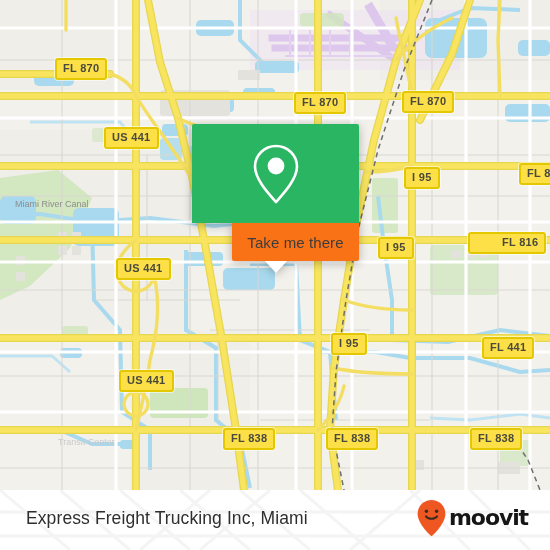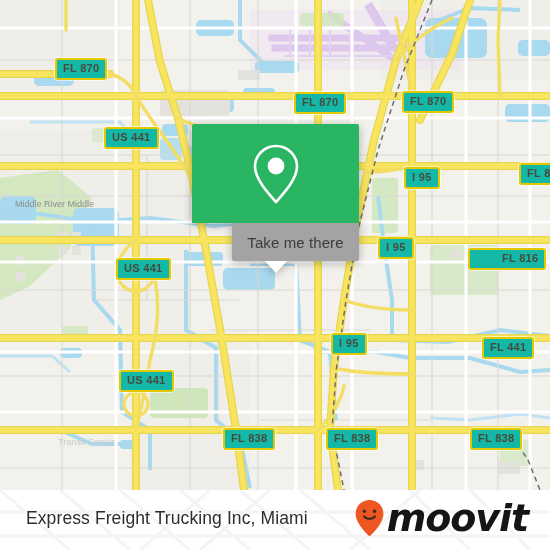--- a/index.html
+++ b/index.html
@@ -14,21 +14,21 @@
   #map-area {
     position:absolute; left:0; top:0; width:550px; height:490px;
     background:#f3f1ec;
     overflow:hidden;
   }
   .layer { position:absolute; left:0; top:0; width:550px; height:490px; }
 
   
   .shield {
     position:absolute;
-    background:#14b8a6;
+    background:#fde047;
     border:2px solid #e3c800;
     border-radius:3px;
     color:#4a4a3c;
     font-weight:bold;
     font-size:11px;
     line-height:1;
     padding:3px 6px 4px 6px;
     white-space:nowrap;
     letter-spacing:0.3px;
     box-shadow:0 0 0 1px rgba(255,255,255,.55);
@@ -52,21 +52,21 @@
     width:167px;
     filter: drop-shadow(0 2px 5px rgba(0,0,0,.28));
   }
   #callout-green {
     background:#2ab563;
     height:99px;
     border-radius:2px 2px 0 0;
     display:flex; align-items:center; justify-content:center;
   }
   #callout-label {
-    background:#a3a3a3;
+    background:#f97316;
     height:38px;
     border-radius:0 0 2px 2px;
     display:flex; align-items:center; justify-content:center;
     color:#3c3c3c;
     font-size:15px;
     letter-spacing:.1px;
     margin-left:40px;
   }
   #callout-pointer {
     position:absolute;
@@ -107,26 +107,25 @@
     font-size:17.5px;
     white-space:nowrap;
     letter-spacing:.1px;
   }
   #moovit-logo {
     position:relative;
     display:flex; align-items:center; gap:2px;
   }
   #moovit-word {
     color:#151515;
-    font-size:38px;
+    font-size:22px;
     font-weight:bold;
     letter-spacing:-1.1px;
     line-height:1;
     font-family:"DejaVu Sans", sans-serif;
-    font-style:italic;
   }
 </style>
 </head>
 <body>
 
 <div id="map-area">
 
   <svg class="layer" viewBox="0 0 550 490" preserveAspectRatio="none">
     <rect x="0" y="0" width="550" height="490" fill="#f3f1ec"></rect>
 
@@ -314,32 +313,32 @@
   </svg>
 
   <div class="layer">
     <div class="shield" style="left:55px;  top:58px;">FL 870</div>
     <div class="shield" style="left:104px; top:127px;">US 441</div>
     <div class="shield" style="left:294px; top:92px;">FL 870</div>
     <div class="shield" style="left:402px; top:91px;">FL 870</div>
     <div class="shield" style="left:404px; top:167px;">I 95</div>
     <div class="shield" style="left:519px; top:163px;">FL 81</div>
     <div class="shield" style="left:378px; top:237px;">I 95</div>
-    <div class="shield" style="left:468px; top:248px;padding-left:32px;">FL 816</div>
+    <div class="shield" style="left:468px; top:232px;padding-left:32px;">FL 816</div>
     <div class="shield" style="left:116px; top:258px;">US 441</div>
     <div class="shield" style="left:331px; top:333px;">I 95</div>
     <div class="shield" style="left:482px; top:337px;">FL 441</div>
     <div class="shield" style="left:119px; top:370px;">US 441</div>
     <div class="shield" style="left:223px; top:428px;">FL 838</div>
     <div class="shield" style="left:326px; top:428px;">FL 838</div>
     <div class="shield" style="left:470px; top:428px;">FL 838</div>
   </div>
 
   <div class="layer">
-    <div class="placelabel" style="left:15px; top:199px;">Middle River Middle</div>
+    <div class="placelabel" style="left:15px; top:199px;">Miami River Canal</div>
     <div class="placelabel faint" style="left:58px; top:437px;">Transit Center</div>
   </div>
 
   <div id="callout">
     <div id="callout-green">
       <svg width="58" height="66" viewBox="0 0 58 66">
         <path d="M29 5 C17.5 5 8 14.2 8 25.6 C8 38 21 52 29 61 C37 52 50 38 50 25.6 C50 14.2 40.5 5 29 5 Z" fill="none" stroke="#ffffff" stroke-width="2.6" stroke-linejoin="round"></path>
         <circle cx="29" cy="25" r="8.4" fill="#ffffff"></circle>
       </svg>
     </div>

